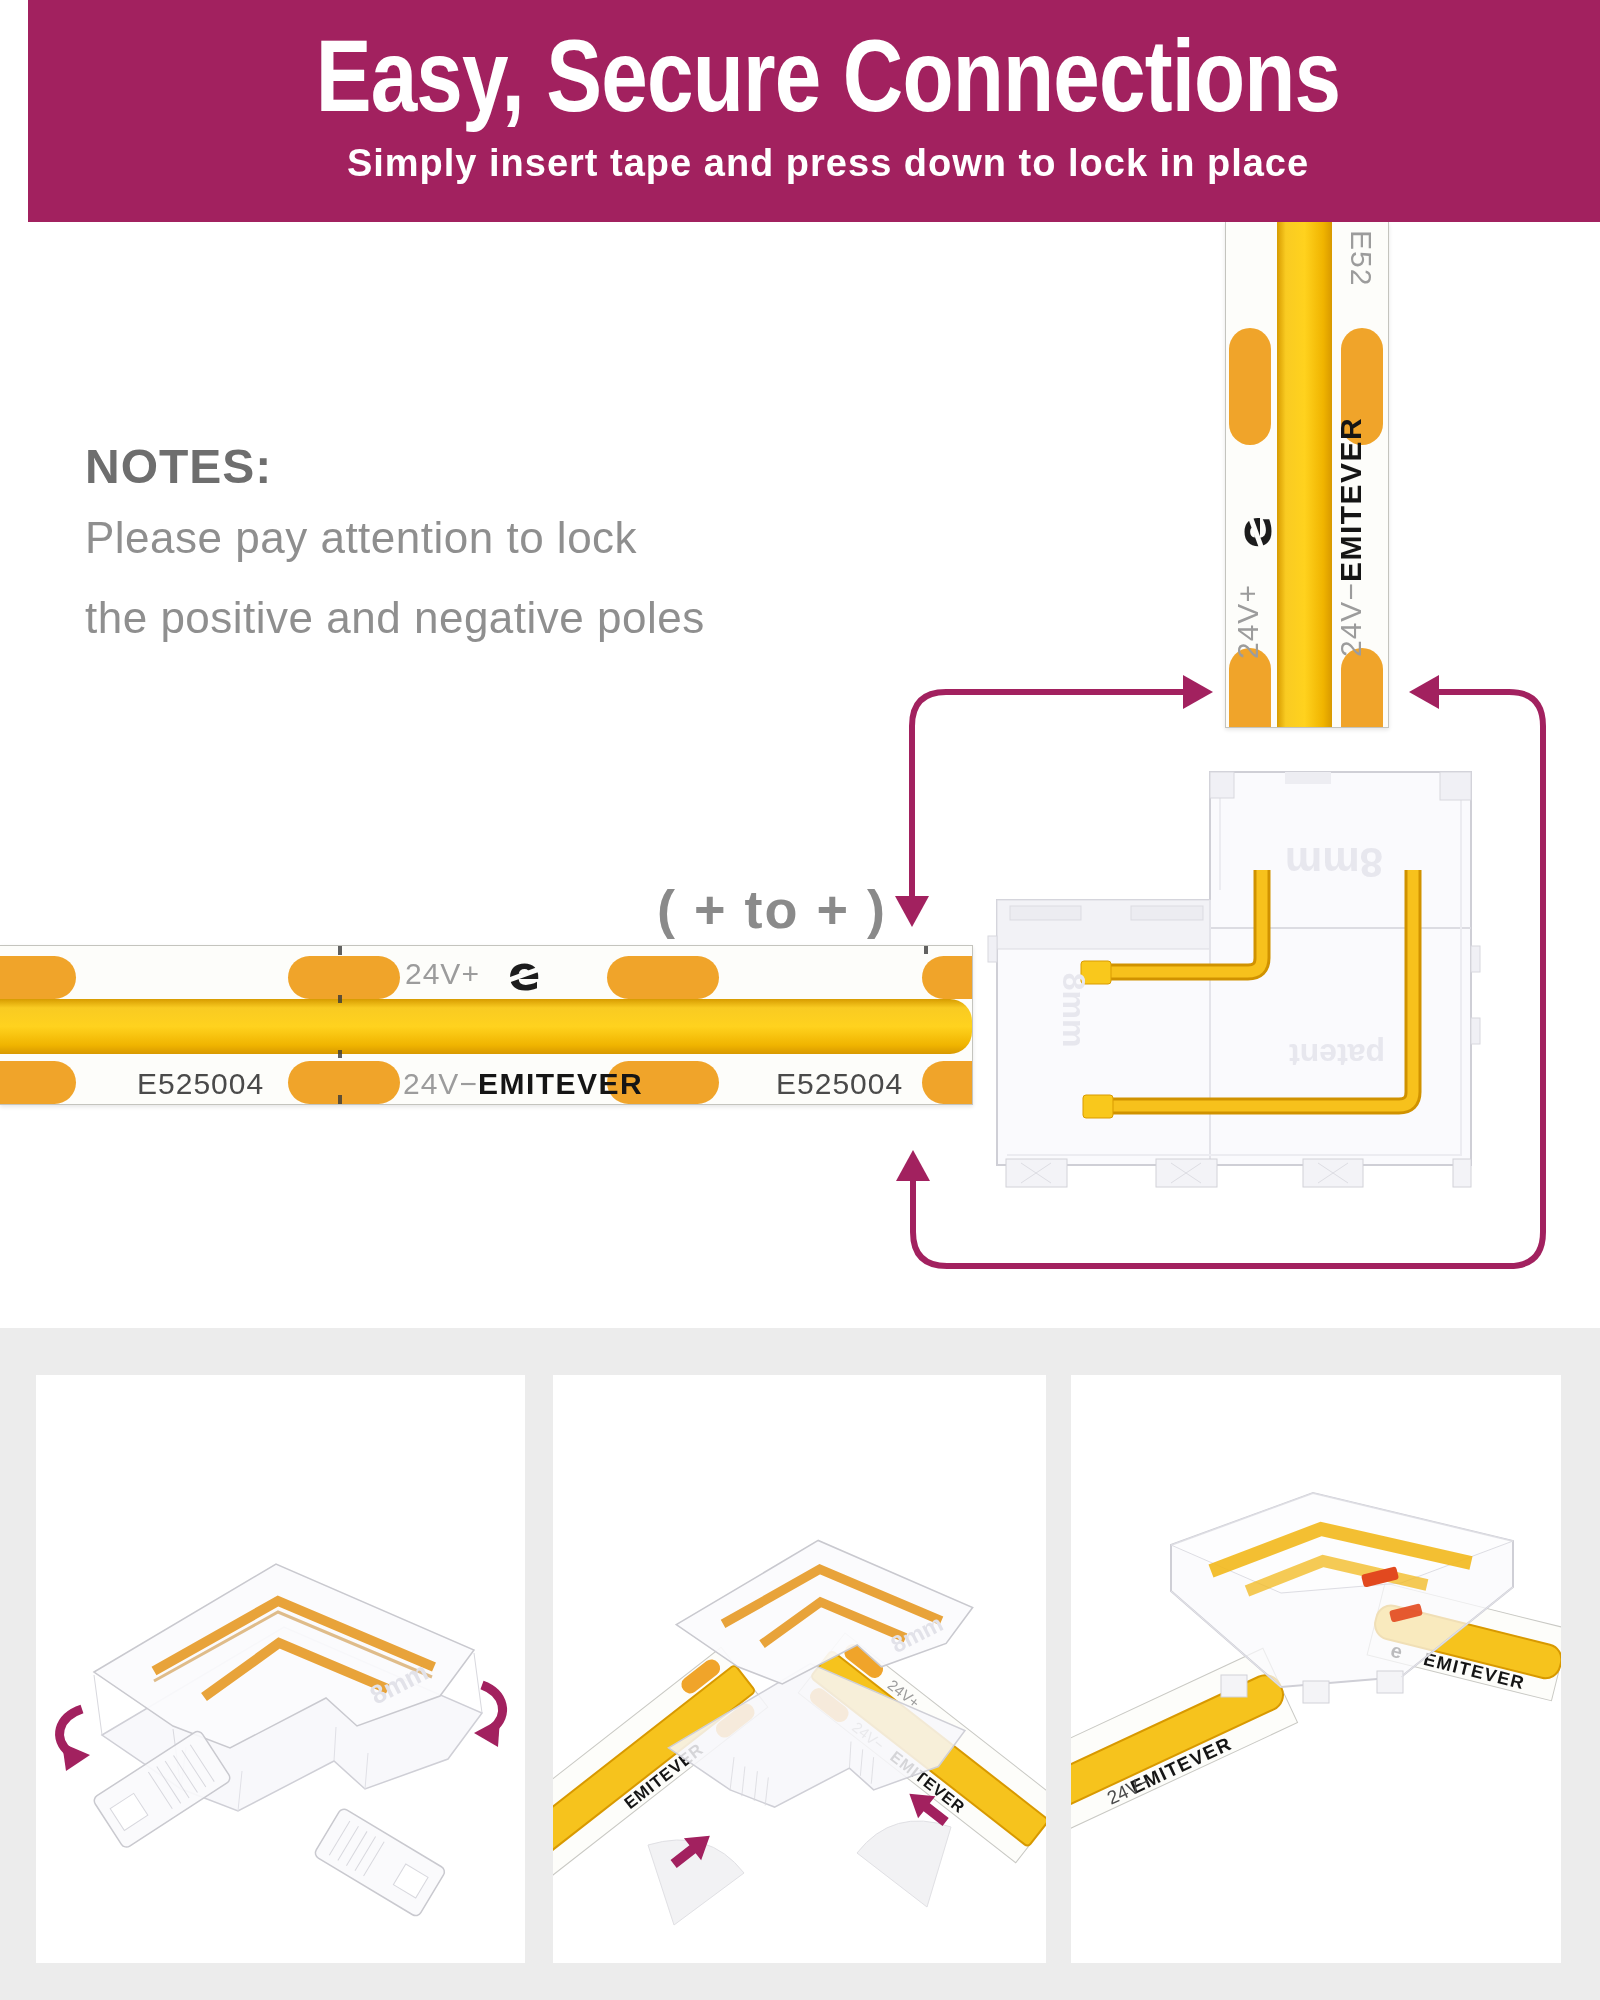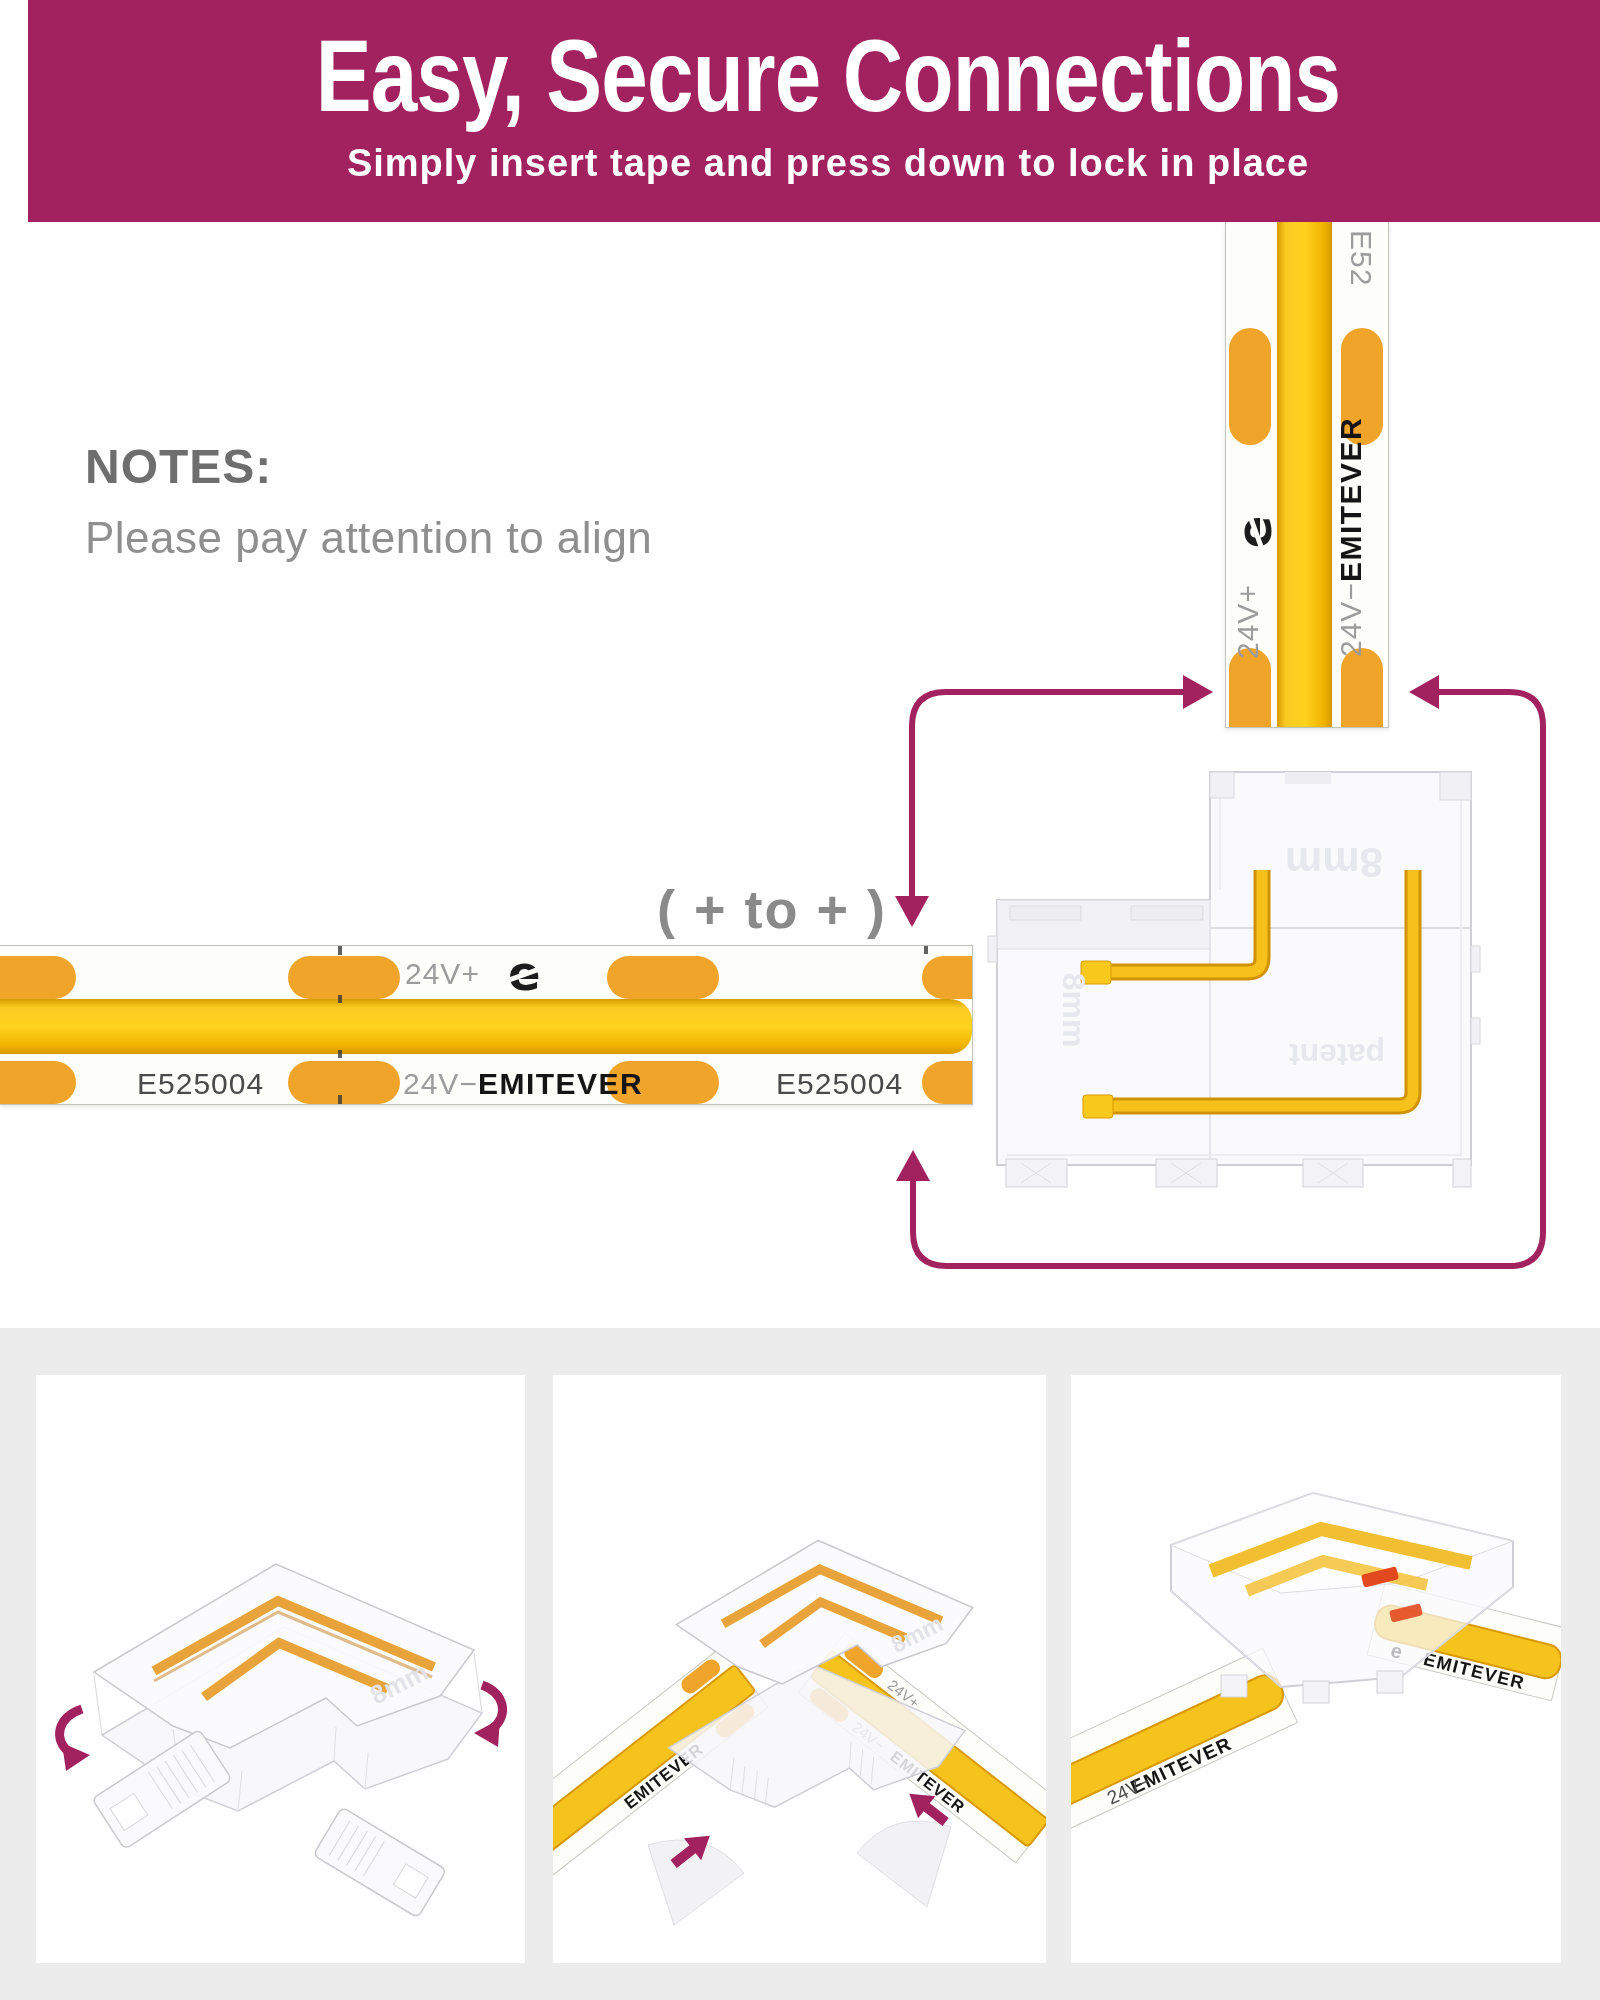--- a/index.html
+++ b/index.html
@@ -71,21 +71,22 @@
 
 <div class="page">
 
   <div class="header">
     <div class="title">Easy, Secure Connections</div>
     <div class="subtitle">Simply insert tape and press down to lock in place</div>
   </div>
 
   <div class="notes-heading">NOTES:</div>
   <div class="notes-body">
-    <div>Please pay attention to align</div>
+    <div>Please pay attention to lock</div>
+    <div>the positive and negative poles</div>
   </div>
 
   <div class="strip vstrip">
     <div class="band"></div>
     <div class="pad" style="left:3px;top:106px;"></div>
     <div class="pad" style="left:115px;top:106px;"></div>
     <div class="pad" style="left:3px;top:426px;"></div>
     <div class="pad" style="left:115px;top:426px;"></div>
     <div class="striptext vtext-cw dark" style="left:118px;top:8px;font-weight:500;">E52</div>
     <div class="striptext vtext" style="left:108px;top:225px;height:210px;"><span>24V−</span><span class="brand">EMITEVER</span></div>

